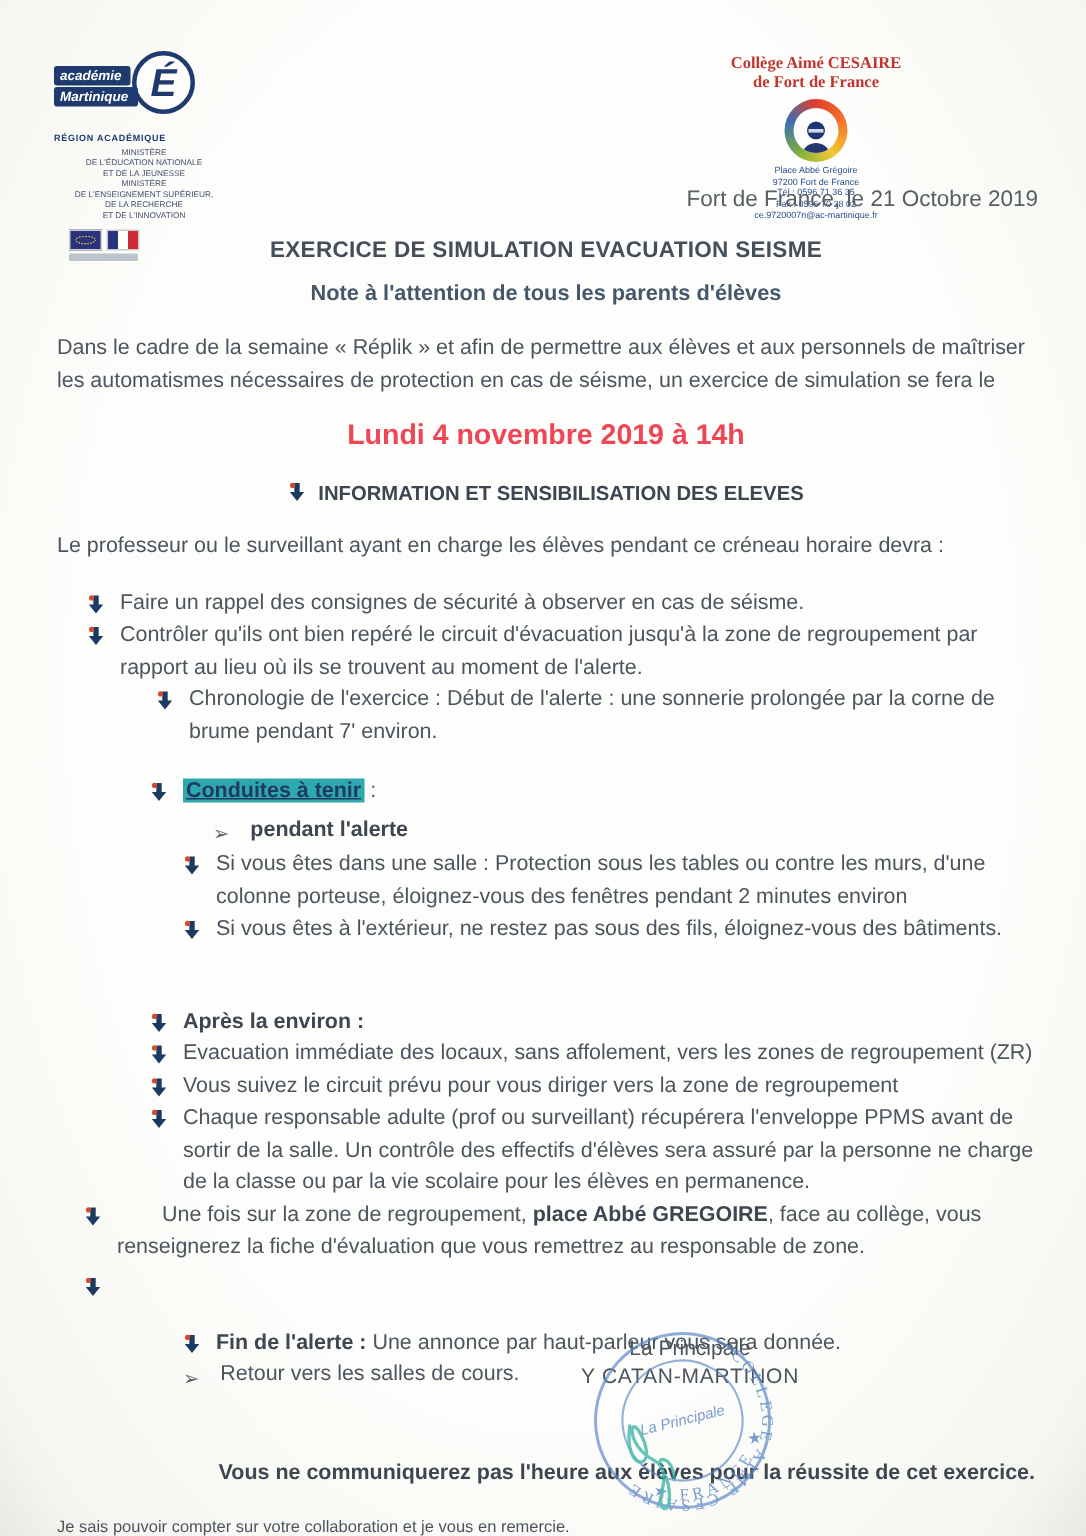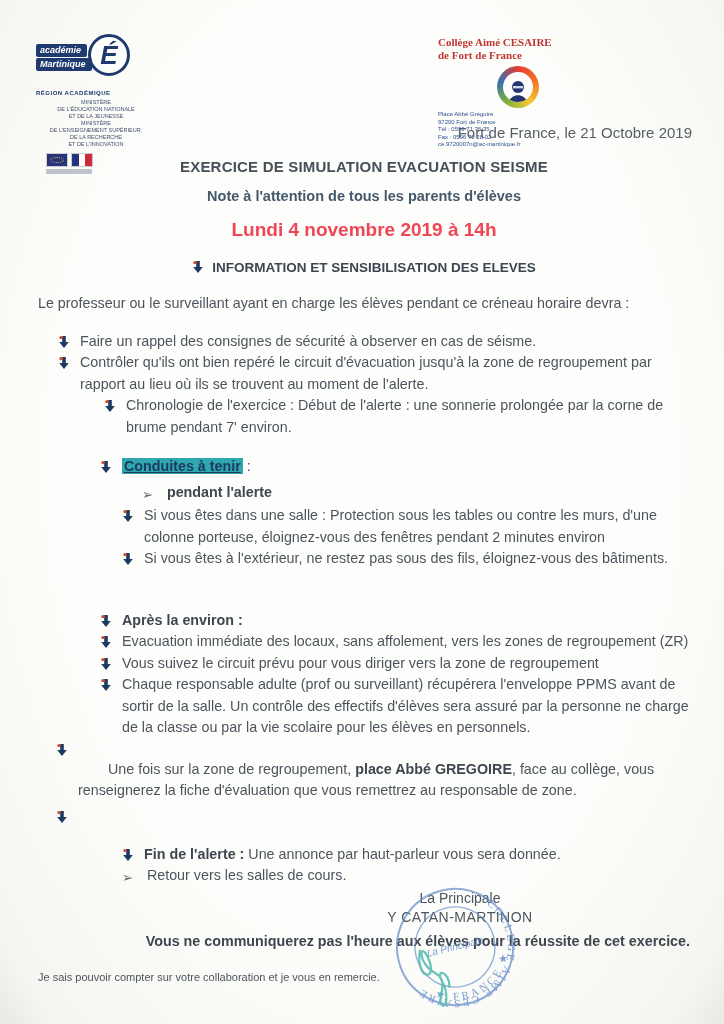--- a/index.html
+++ b/index.html
@@ -28,21 +28,21 @@
   .region { font-size:6px; font-weight:bold; color:#1e3a6e; letter-spacing:.5px; margin-top:4px; }
   .ministries { margin-top:3px; font-size:5.5px; line-height:7px; color:#44506b; text-align:center; width:120px; }
   .flags { display:flex; gap:3px; margin-top:5px; margin-left:10px; }
   .flag { width:22px; height:14px; border:1px solid #ccc; }
   .flag-eu { background:#27347c; position:relative; }
   .flag-eu::after { content:""; position:absolute; inset:3px; border:1px dotted #e9c649; border-radius:50%; }
   .flag-fr { background:linear-gradient(90deg,#27347c 0 33%, #fff 33% 66%, #ce2b37 66% 100%); }
   .flag-caption { margin-top:2px; margin-left:10px; width:46px; height:5px; background:#8d97a5; opacity:.55; border-radius:1px; }
 
   
-  .logo-right { position:absolute; left:438px; top:36px; width:160px; text-align:left; }
+  .logo-right { position:absolute; left:464px; top:36px; width:160px; text-align:center; }
   .school-name { font-family:"Liberation Serif", serif; font-weight:bold; color:#c03530; font-size:11px; line-height:13px; }
   .cesaire-badge { width:42px; height:42px; margin:4px auto 3px auto; border-radius:50%;
      background:conic-gradient(#e33d2e, #f2762a, #f4c832, #7fb13a, #3b6fb4, #e33d2e);
      display:flex; align-items:center; justify-content:center; }
   .cesaire-badge .inner { width:30px; height:30px; background:#fdfdfb; border-radius:50%;
      display:flex; align-items:flex-end; justify-content:center; overflow:hidden; }
   .address { color:#2c4f8f; font-size:6px; line-height:7.5px; }
 
   
   .dateline { position:absolute; right:32px; top:124px; font-size:15px; color:#565e66; }
@@ -60,21 +60,21 @@
   .ind1 { padding-left:20px; }   
   .ind2 { padding-left:66px; }   
   .ind-cond { padding-left:62px; }
   .ind-pend { padding-left:104px; }
   .ind-sub { padding-left:84px; }
   .ind-zero { padding-left:18px; }
   .chev { color:#5a626a; font-size:13px; margin-right:14px; margin-top:2px; flex:0 0 auto; }
   b.dk { color:#3e4750; }
   .hl { background:#2ea7ad; color:#1d3a63; font-weight:bold; text-decoration:underline; padding:0 2px; }
   .gap20 { height:18px; } .gap40 { height:40px; } .gap14 { height:12px; }
-  .hang { display:block;margin-top:20px; }
+  .hang { display:block; }
   .hang .first-indent { display:inline-block; width:30px; }
   .bold-note { font-weight:bold; font-size:14.3px; color:#3e4750; margin-top:44px;text-align:right; }
   .thanks { font-size:11px; margin-top:22px; }
 
   
   .sig-block { position:absolute; left:320px; top:890px; width:280px; text-align:center; }
   .sig-role { font-size:14px; color:#4c555e; }
   .sig-name { font-size:14px; color:#4c555e; margin-top:3px; letter-spacing:.5px; }
   .stamp-wrap { position:absolute; left:60px; top:-18px; width:150px; height:150px; opacity:.8; }
 </style>
@@ -131,20 +131,21 @@
     </div>
   </div>
 
   <div class="dateline">Fort de France, le 21 Octobre 2019</div>
 
   <div class="content">
 
     <div class="doc-title">EXERCICE DE SIMULATION EVACUATION SEISME</div>
     <div class="doc-subtitle">Note à l'attention de tous les parents d'élèves</div>
 
+    <div class="para">Dans le cadre de la semaine «  Réplik » et afin de permettre aux élèves et aux personnels de maîtriser les automatismes nécessaires de protection en cas de séisme, un exercice de simulation se fera le</div>
     <div class="red-date">Lundi 4 novembre 2019 à 14h</div>
 
     <div class="sec-head">
       <svg width="12" height="14" viewBox="0 0 12 14">
           <path d="M4.2 1h3.6v6h3L6 13 1.2 7h3z" fill="#1d3a63"></path>
           <circle cx="3" cy="2.6" r="1.7" fill="#d44a2a"></circle>
         </svg><span>INFORMATION ET SENSIBILISATION DES ELEVES</span>
     </div>
 
     <div class="para">Le professeur ou le surveillant ayant  en charge les élèves pendant ce créneau horaire  devra :</div>
@@ -223,21 +224,21 @@
           <circle cx="3" cy="2.6" r="1.7" fill="#d44a2a"></circle>
         </svg>
       <span></span>
       <span>Vous suivez le circuit  prévu pour vous diriger vers la zone de regroupement</span>
     </div>
     <div class="li ind-cond">
       <svg class="ic" width="12" height="14" viewBox="0 0 12 14">
           <path d="M4.2 1h3.6v6h3L6 13 1.2 7h3z" fill="#1d3a63"></path>
           <circle cx="3" cy="2.6" r="1.7" fill="#d44a2a"></circle>
         </svg>
-      <span>Chaque  responsable adulte (prof ou surveillant) récupérera l'enveloppe PPMS avant de sortir de la salle. Un contrôle des effectifs d'élèves sera assuré par la personne ne charge de la classe ou par la vie scolaire pour les élèves en personnels.</span>
+      <span>Chaque  responsable adulte (prof ou surveillant) récupérera l'enveloppe PPMS avant de sortir de la salle. Un contrôle des effectifs d'élèves sera assuré par la personne ne charge de la classe ou par la vie scolaire pour les élèves en permanence.</span>
     </div>
     <div class="li ind-zero">
       <svg class="ic" width="12" height="14" viewBox="0 0 12 14">
           <path d="M4.2 1h3.6v6h3L6 13 1.2 7h3z" fill="#1d3a63"></path>
           <circle cx="3" cy="2.6" r="1.7" fill="#d44a2a"></circle>
         </svg>
       <span class="hang"><span class="first-indent"></span><span>Une fois sur la zone de regroupement, </span><b class="dk">place Abbé GREGOIRE</b><span>, face au collège, vous renseignerez la fiche d'évaluation que vous remettrez au responsable de zone.</span></span>
     </div>
     <div class="li ind-zero mt4">
       <svg class="ic" width="12" height="14" viewBox="0 0 12 14">

